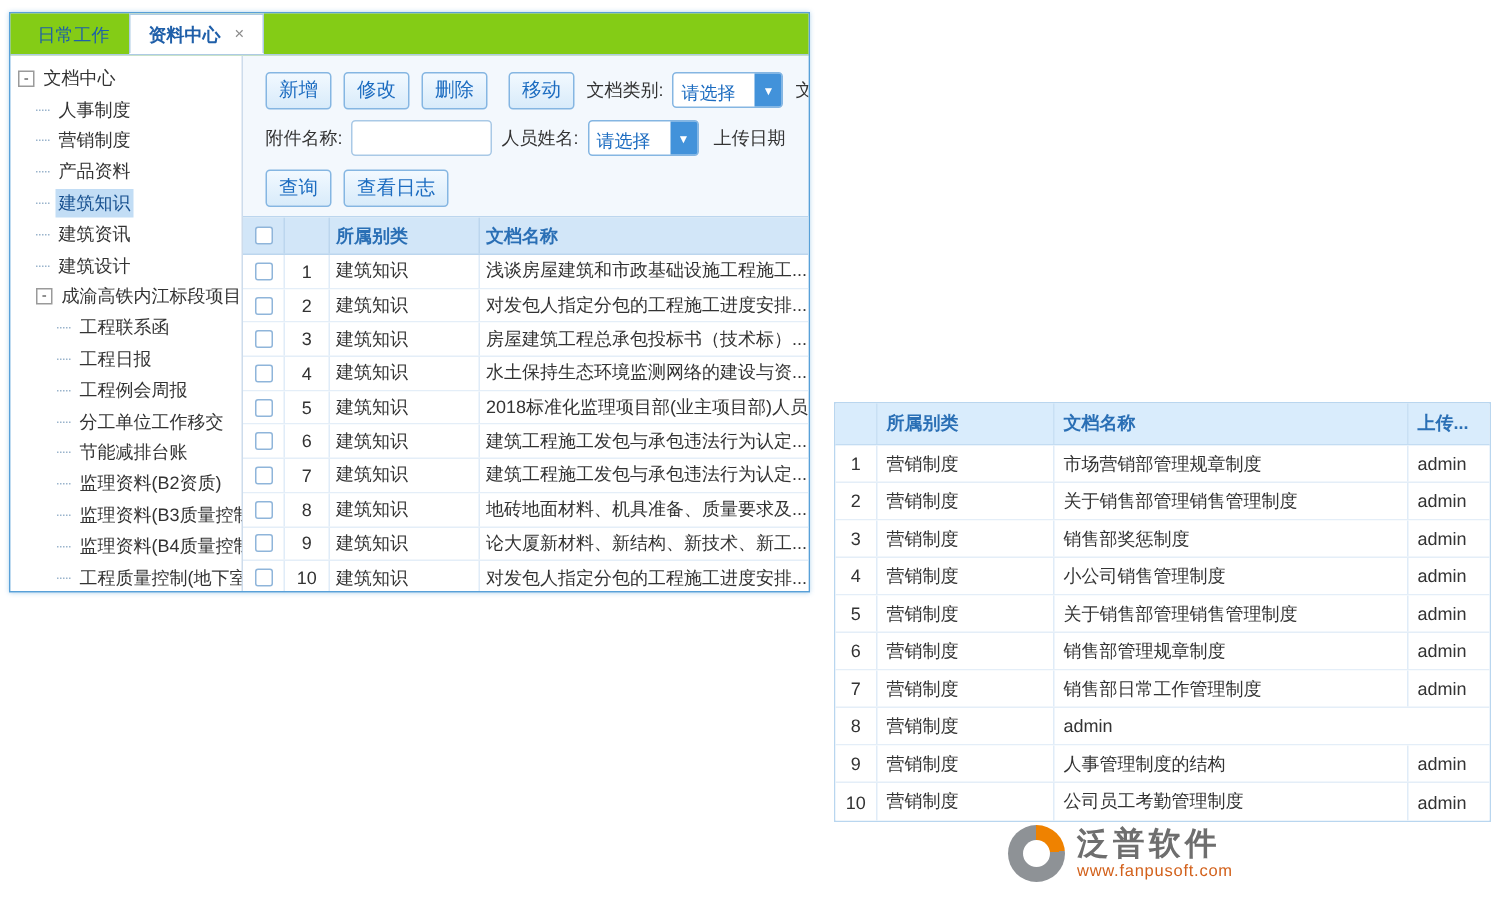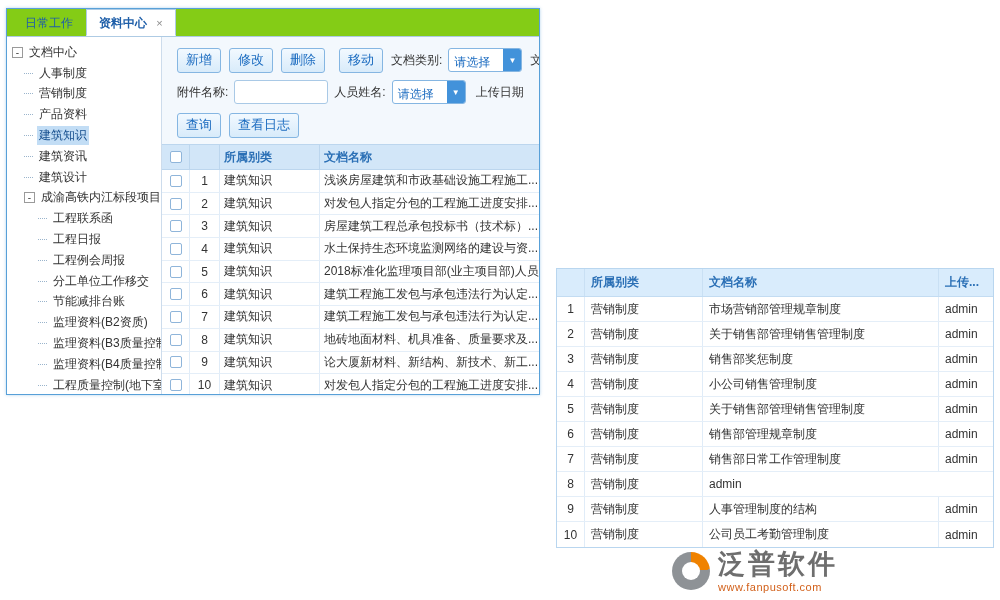--- a/index.html
+++ b/index.html
@@ -62,21 +62,21 @@
   .d-cat{width:118px;flex:none;}
   .d-name{width:236px;flex:none;}
   .d-up{flex:1;border-right:none;}
   .trow2{display:flex;height:25px;border-bottom:1px solid #e4eef8;color:#333;background:#fff;cursor:pointer;}
   .trow2:last-child{border-bottom:none;}
 
   
   .logo{position:absolute;left:672px;top:550px;display:flex;align-items:center;gap:8px;}
   .logo-mark{width:38px;height:38px;border-radius:50%;background:conic-gradient(from 210deg,#8e9296 0 150deg,#ef8200 150deg 235deg,#8e9296 235deg 360deg);position:relative;flex:none;}
   .logo-mark::after{content:"";position:absolute;inset:10px;background:#fff;border-radius:50%;}
-  .logo-name{font-size:27px;font-weight:bold;color:#6e6e6e;letter-spacing:3px;line-height:1.1;}
+  .logo-name{font-size:21px;font-weight:bold;color:#6e6e6e;letter-spacing:3px;line-height:1.1;}
   .logo-url{font-size:11px;color:#d2601a;letter-spacing:.5px;margin-top:1px;}
 </style>
 </head>
 <body>
 
 <div class="window">
   <div class="tabbar">
     <div class="tab">
       <span>日常工作</span>
     </div>

